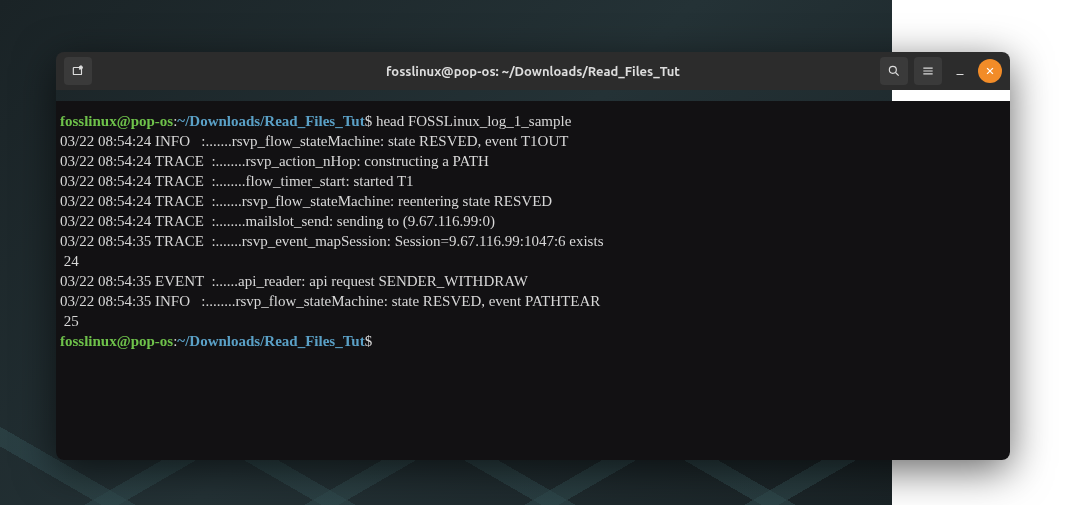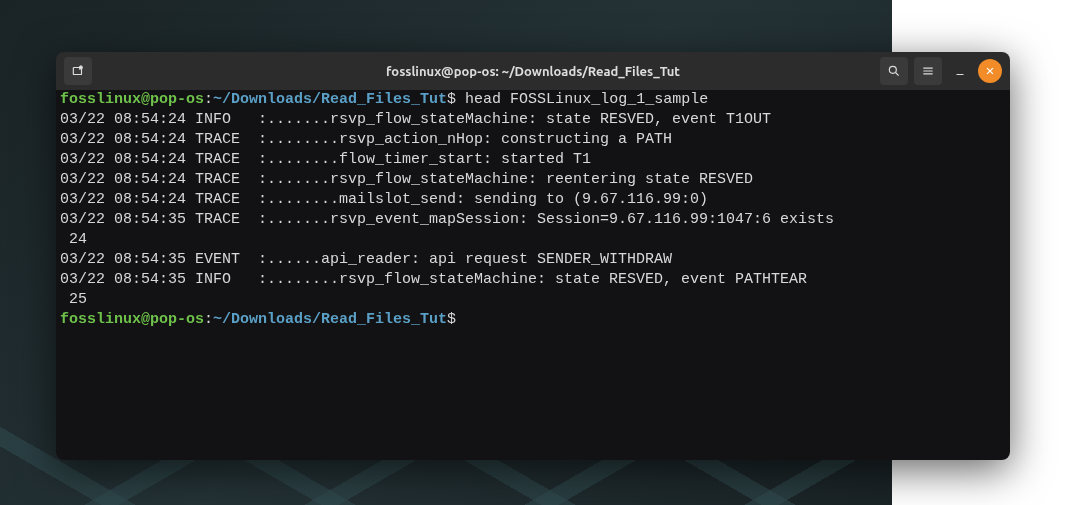--- a/index.html
+++ b/index.html
@@ -89,26 +89,27 @@
   }
   .close-btn { background: var(--close-orange); }
   .close-btn svg { width: 10px; height: 10px; }
   .min-btn { width: 24px; height: 24px; display:flex; align-items:center; justify-content:center;}
   .term {
     flex: 1;
     background: var(--bg-term);
     color: var(--fg-white);
     font-size: 15px;
     line-height: 20px;
-    padding: 0 4px 4px 4px;
-    font-family: Liberation Mono, monospace;
+    padding: 10px 4px 4px 4px;
+    font-family: Liberation Serif, serif;
     white-space: pre;
     overflow-y: auto;
     scrollbar-width: thin;
     scrollbar-color: #4a4a4a #1a1a1a;
+    margin-top: 11px;
   }
   .term::-webkit-scrollbar { width: 10px; }
   .term::-webkit-scrollbar-track { background:#1a1a1a; }
   .term::-webkit-scrollbar-thumb { background:#4a4a4a; border-radius:5px; }
   .host { color: var(--fg-host); font-weight: 600; }
   .colon { color: var(--fg-white); }
   .path { color: var(--fg-path); font-weight: 600; }
   .dollar { color: var(--fg-white); }
   .line { display:block; }
 </style>

